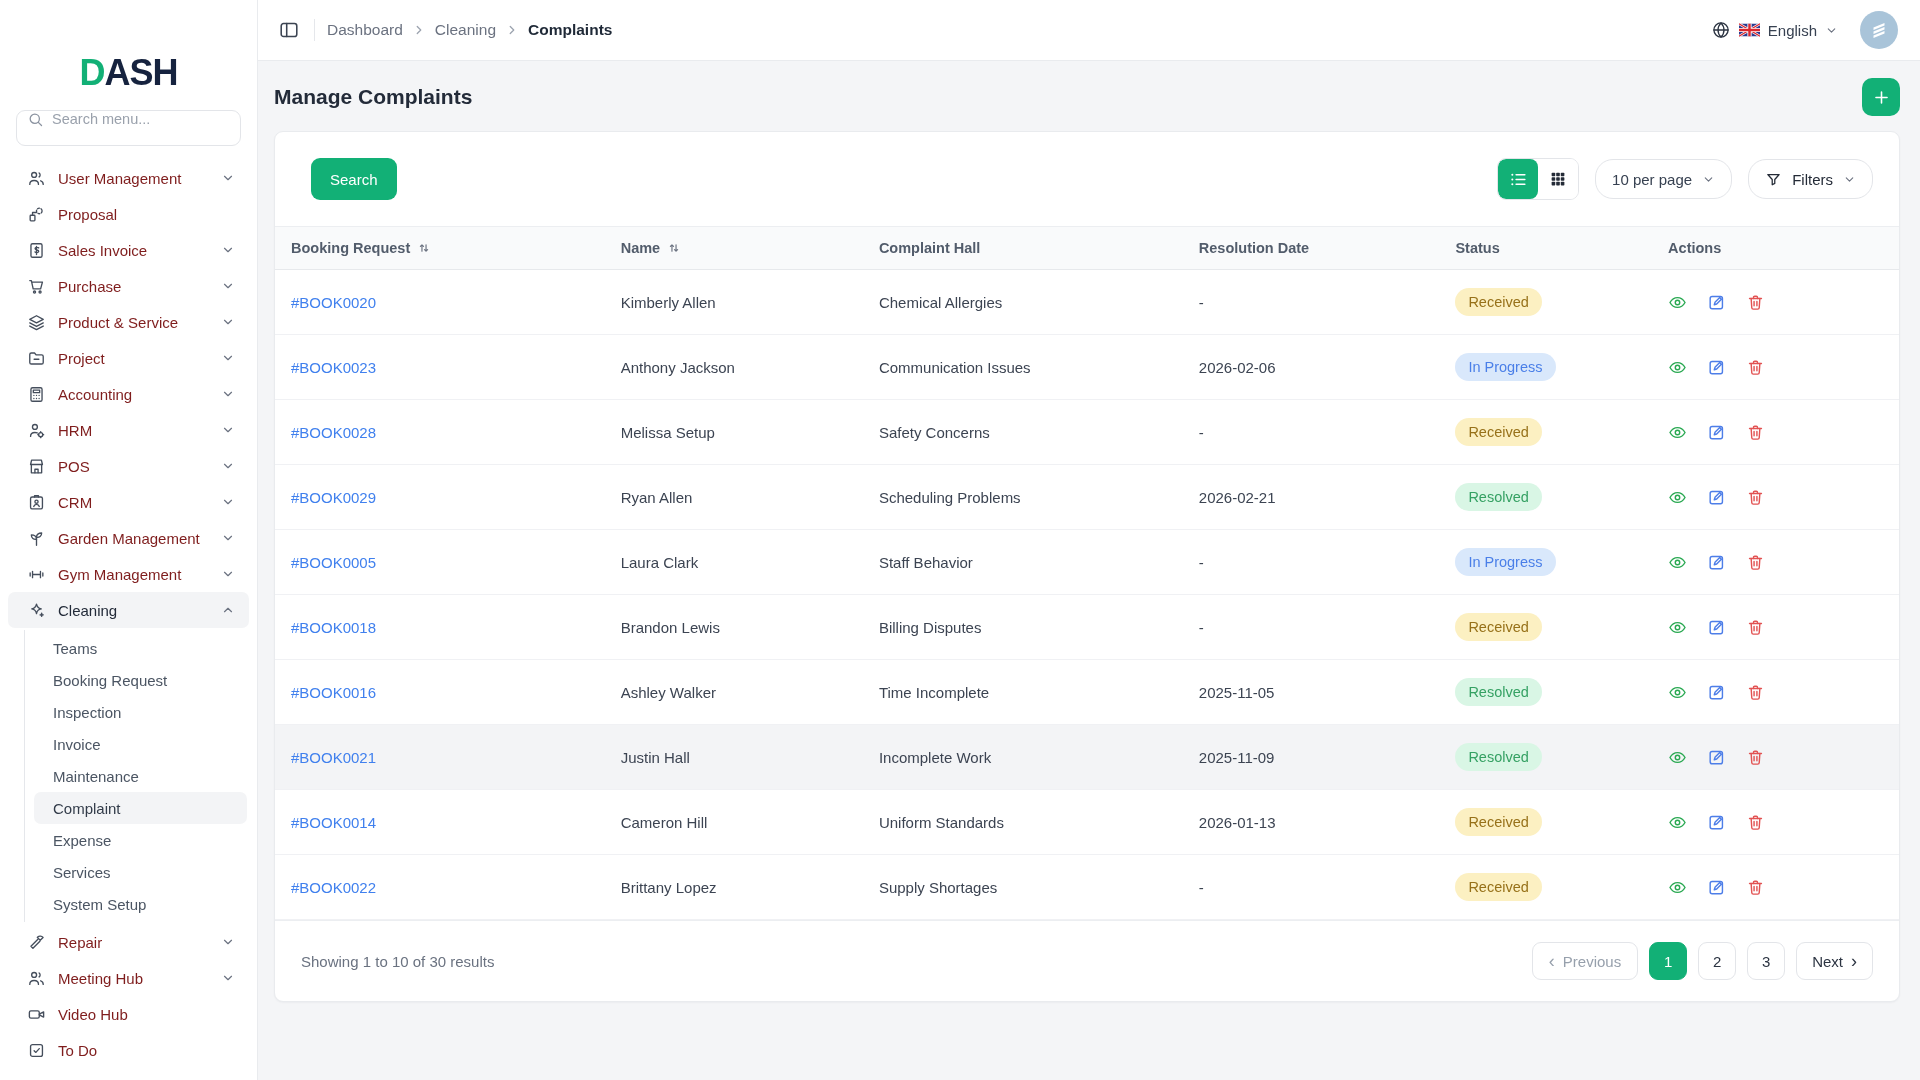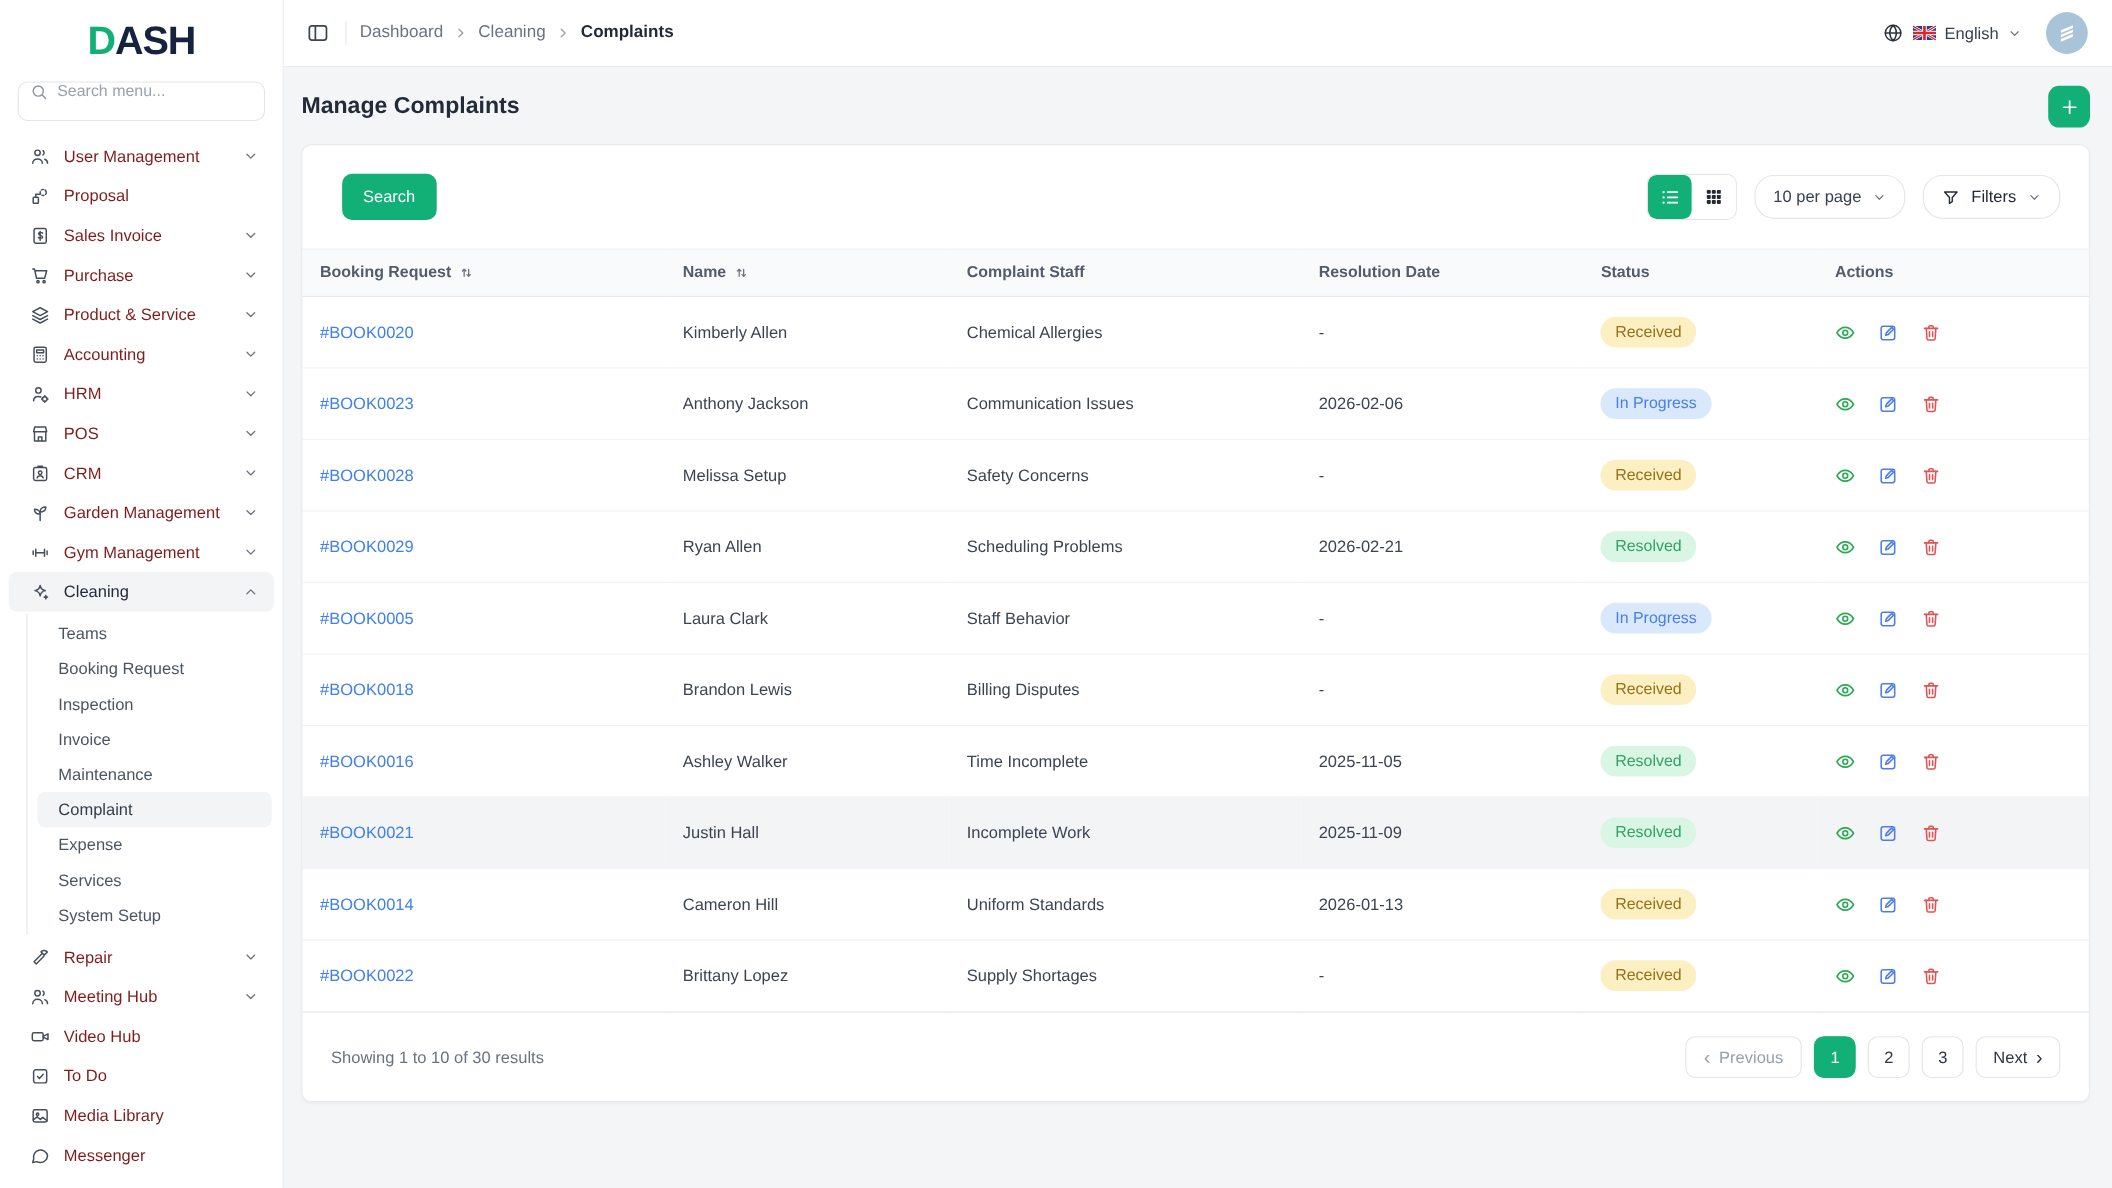--- a/index.html
+++ b/index.html
@@ -1,21 +1,21 @@
 <!DOCTYPE html>
 <html><head>
 <meta charset="utf-8">
 <style>
   * { margin:0; padding:0; box-sizing:border-box; }
   html,body { width:1920px; height:1080px; font-family:"Liberation Sans", sans-serif; background:#f4f5f7; overflow:hidden; }
   .app { display:flex; width:1920px; height:1080px; }
 
   
   .sidebar { width:258px; min-width:258px; background:#ffffff; border-right:1px solid #e9ebee; height:1080px; overflow:hidden; }
-  .logo { text-align:center; padding:16px 0 10px; font-size:36px; font-weight:800; letter-spacing:-1px; color:#16233f; }
+  .logo { text-align:center; padding:16px 0 10px; font-size:36px; font-weight:800; letter-spacing:-1px; color:#16233f;margin-top:36px; }
   .logo .d { color:#12b076; }
   .side-search { margin:6px 16px 12px; height:36px; border:1px solid #e3e5e9; border-radius:9px; display:flex; align-items:flex-start; padding:0 10px; gap:8px; color:#8b93a0; background:#fff; }
   .side-search input { border:none; outline:none; font-size:14.5px; width:100%; color:#374151; font-family:inherit; background:transparent; }
   .side-search input::placeholder { color:#9aa1ac; }
   nav { padding:2px 0 0; }
   .nav-item { height:36px; display:flex; align-items:center; gap:12px; padding:0 14px 0 18px; margin:0 8px; border-radius:7px; color:#7f1d1d; cursor:pointer; }
   .nav-item.active { background:#f3f4f6; color:#232b39; }
   .nav-icon { width:20px; height:20px; display:flex; align-items:center; justify-content:center; color:#454e5c; flex:none; }
   .nav-label { font-size:15px; flex:1; white-space:nowrap; }
   .nav-chev { width:14px; height:14px; color:#6b7280; flex:none; }
@@ -160,20 +160,34 @@
       </div>
       <div class="nav-item">
         <span class="nav-icon">
             <svg width="19" height="19" viewBox="0 0 24 24" fill="none" stroke="currentColor" stroke-width="1.7" stroke-linecap="round" stroke-linejoin="round">
               <path d="M12 3.5l8.5 4.5-8.5 4.5L3.5 8z"></path>
               <path d="M3.5 12.5L12 17l8.5-4.5"></path>
               <path d="M3.5 16.5L12 21l8.5-4.5"></path>
             </svg>
           </span>
         <span class="nav-label">Product &amp; Service</span>
+        <span class="nav-chev">
+            <svg viewBox="0 0 24 24" fill="none" stroke="currentColor" stroke-width="2" stroke-linecap="round" stroke-linejoin="round">
+              <path d="M6 9l6 6 6-6"></path>
+            </svg>
+          </span>
+      </div>
+      <div class="nav-item">
+        <span class="nav-icon">
+            <svg width="19" height="19" viewBox="0 0 24 24" fill="none" stroke="currentColor" stroke-width="1.7" stroke-linecap="round" stroke-linejoin="round">
+              <path d="M3.5 7a2 2 0 0 1 2-2h4l2 2.5h7a2 2 0 0 1 2 2V17a2 2 0 0 1-2 2h-13a2 2 0 0 1-2-2z"></path>
+              <path d="M9 13h6"></path>
+            </svg>
+          </span>
+        <span class="nav-label">Project</span>
         <span class="nav-chev">
             <svg viewBox="0 0 24 24" fill="none" stroke="currentColor" stroke-width="2" stroke-linecap="round" stroke-linejoin="round">
               <path d="M6 9l6 6 6-6"></path>
             </svg>
           </span>
       </div>
       <div class="nav-item">
         <span class="nav-icon">
             <svg width="19" height="19" viewBox="0 0 24 24" fill="none" stroke="currentColor" stroke-width="1.7" stroke-linecap="round" stroke-linejoin="round">
               <rect x="5" y="3.5" width="14" height="17" rx="2"></rect>
@@ -507,21 +521,21 @@
                   <span class="th-inner">
                     <span>Name</span>
                     <span class="sort-icon">
                       <svg viewBox="0 0 24 24" fill="none" stroke="currentColor" stroke-width="2" stroke-linecap="round" stroke-linejoin="round">
                         <path d="M8.5 17.5v-11M8.5 6.5L5.8 9.2M8.5 6.5l2.7 2.7"></path>
                         <path d="M15.5 6.5v11M15.5 17.5l-2.7-2.7M15.5 17.5l2.7-2.7"></path>
                       </svg>
                     </span>
                   </span>
                 </th>
-              <th>Complaint Staff</th>
+              <th>Complaint Hall</th>
               <th>Resolution Date</th>
               <th>Status</th>
               <th>Actions</th>
             </tr>
           </thead>
           <tbody>
             <tr>
               <td><span class="link">#BOOK0020</span></td>
               <td>Kimberly Allen</td>
               <td>Chemical Allergies</td>

